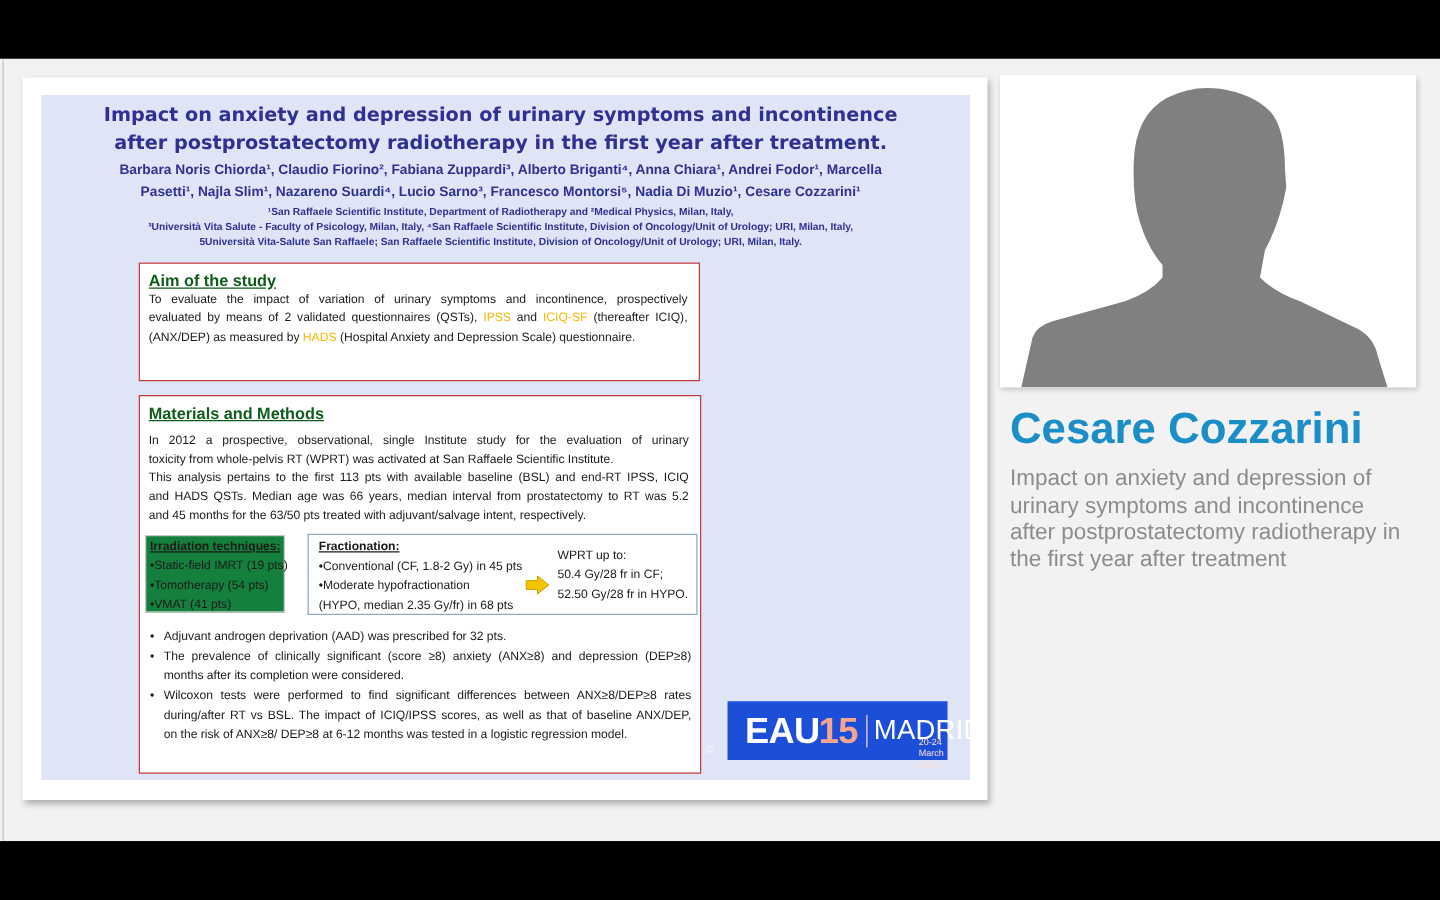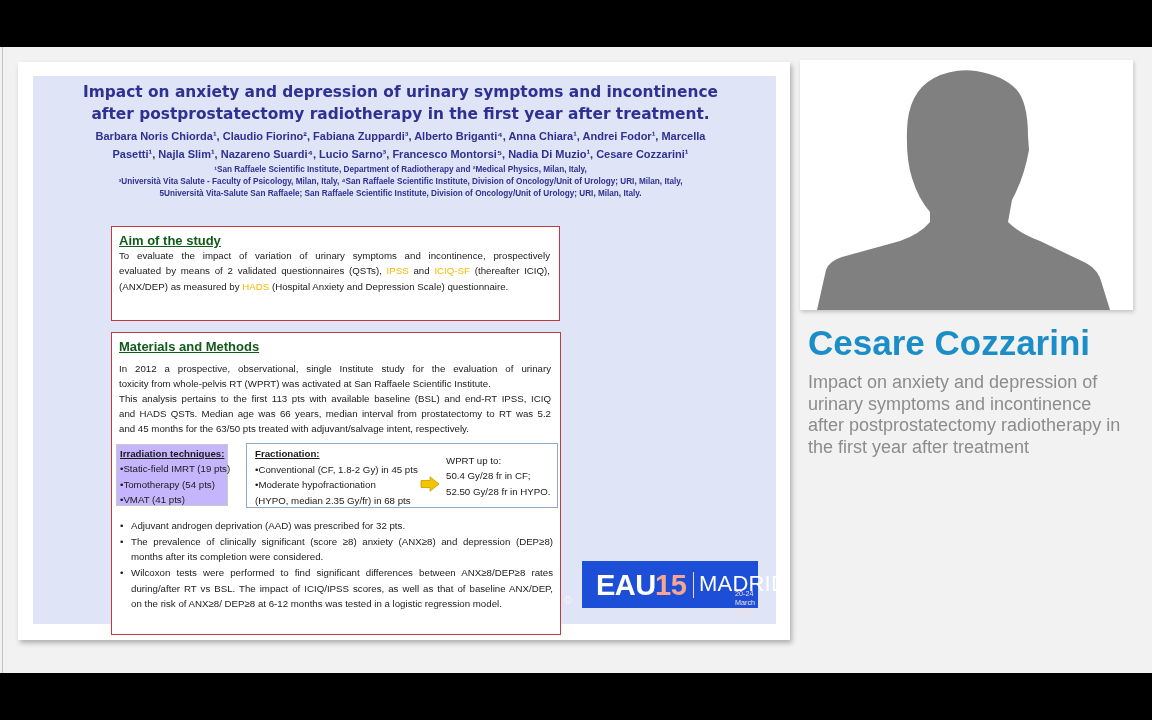--- a/index.html
+++ b/index.html
@@ -14,34 +14,34 @@
                 box-shadow: 2px 3px 5px rgba(0,0,0,0.28); }
   .poster { position:absolute; left:33px; top:76px; width:743px; height:548px; background:#dfe4f6; }
   .p-title { position:absolute; left:0; top:6px; width:735px; text-align:center;
              font-family:"DejaVu Sans", sans-serif; font-weight:bold; font-size:15.4px; line-height:21.5px; color:#2e3192; }
   .p-authors { position:absolute; left:0; top:51px; width:735px; text-align:center; white-space:nowrap;
                font-weight:bold; font-size:11px; line-height:18px; color:#2e3192; }
   .p-affil { position:absolute; left:0; top:88px; width:735px; text-align:center; white-space:nowrap;
              font-weight:bold; font-size:8.2px; line-height:12px; color:#2e3192; }
   .line { display:block; }
 
-  .box { position:absolute; background:#fff; border:1.5px solid #c0393f; box-sizing:border-box;margin-top:16px; }
+  .box { position:absolute; background:#fff; border:1.5px solid #c0393f; box-sizing:border-box; }
   .aim-box { left:78px; top:134px; width:449px; height:95px; }
   .meth-box { left:78px; top:240px; width:450px; height:303px; }
   .box-heading { position:absolute; left:7px; font-size:13px; font-weight:bold; color:#0f5c1a;
                  text-decoration:underline; line-height:16px; }
   .txt { position:absolute; font-size:9.7px; color:#1a1a1a; }
   .jl { text-align:justify; text-align-last:justify; }
   .ll { text-align:left; }
   .hl { color:#f5b800; }
 
   .aim-body { left:7px; top:21px; width:431px; line-height:15.4px; }
   .meth-body { left:7px; top:28px; width:432px; line-height:15px; }
 
-  .sub-irr { position:absolute; left:4px; top:111px; width:112px; height:62px; border:1px solid #c9c9c9; background:#c4b5fd; box-sizing:border-box; }
+  .sub-irr { position:absolute; left:4px; top:111px; width:112px; height:62px; border:1px solid #c9c9c9; background:#15803d; box-sizing:border-box; }
   .sub-frac { position:absolute; left:134px; top:110px; width:312px; height:65px; border:1.2px solid #8fa8c4; background:#fff; box-sizing:border-box; }
   .sub-irr .txt { left:3px; top:1px; line-height:15.3px; white-space:nowrap; }
   .sub-frac .txt.a { left:8px; top:2px; line-height:15.5px; white-space:nowrap; }
   .sub-frac .txt.b { left:199px; top:9px; line-height:15.3px; white-space:nowrap; }
   .ul-b { font-weight:bold; text-decoration:underline; }
   .arrow { position:absolute; left:173px; top:32px; width:20px; height:16px; }
 
   .bullets { position:absolute; left:0; top:185px; width:446px; }
   .bullet { position:relative; }
   .bullet-dot { position:absolute; left:8px; top:0; font-size:9.7px; line-height:15.65px; color:#1a1a1a; }

